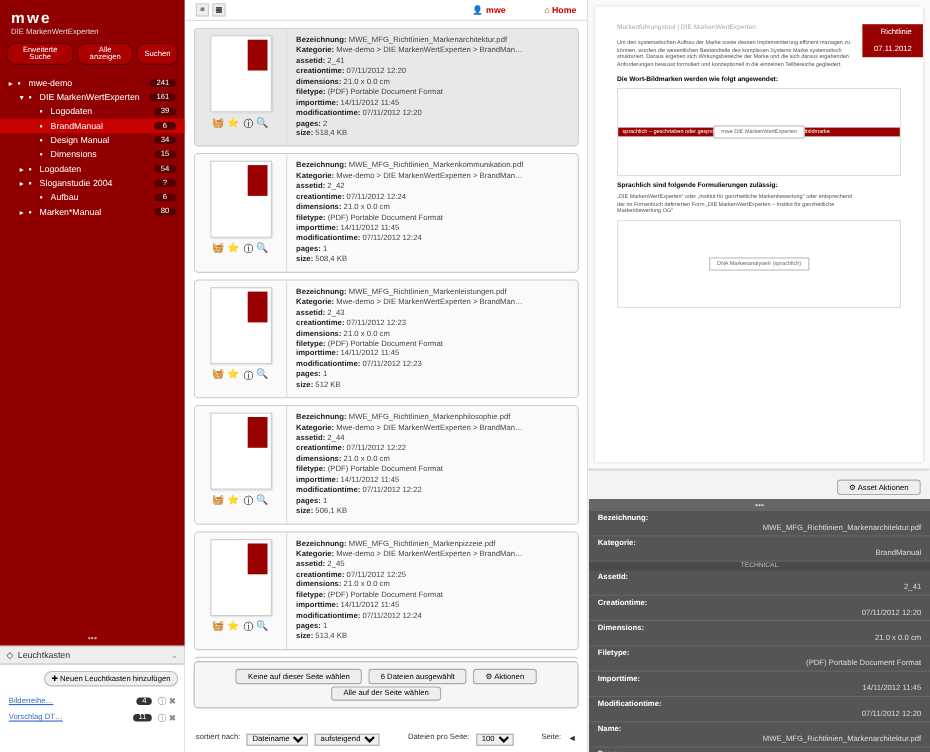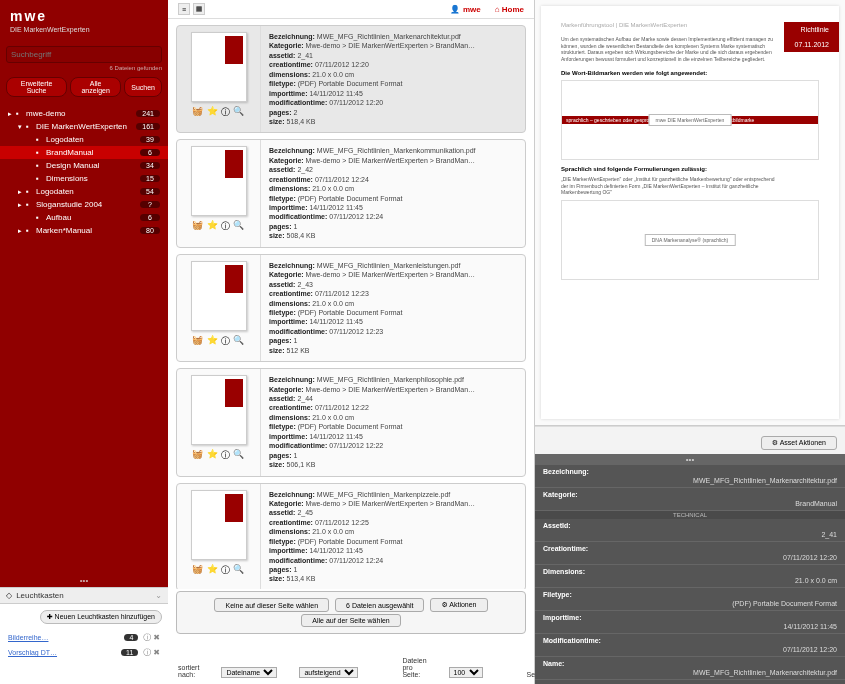--- a/index.html
+++ b/index.html
@@ -37,41 +37,41 @@
 .lb-item .ct { background:#333; color:#fff; border-radius:7px; padding:0 5px; margin:0 3px; }
 .lb-item .ci { font-size:8px; margin-left:2px; color:#888; }
 
 
 .center { width:367px; background:#fff; display:flex; flex-direction:column; border-right:1px solid #ccc; }
 .cbar { display:flex; align-items:center; padding:3px 10px; border-bottom:1px solid #ddd; font-size:8px; }
 .cbar .vb { width:12px; height:12px; border:1px solid #ccc; margin-right:3px; background:#eee; display:flex; align-items:center; justify-content:center; font-size:7px; cursor:pointer; }
 .cbar .sp { flex:1; }
 .cbar .u { color:#c00; font-weight:700; margin-right:14px; }
 .cbar .u::before { content:"👤 "; }
-.cbar .h { color:#c00; font-weight:700; }
+.cbar .h { color:#c00; font-weight:700;margin-left:21px; }
 .cbar .h::before { content:"⌂ "; }
 
 .list { flex:1; overflow:auto; padding:6px 8px; }
 .card { display:flex; border:1px solid #ccc; border-radius:4px; margin-bottom:6px; background:#fafafa; position:relative; }
 .card.sel { background:#e8e8e8; }
 .thumb { width:84px; padding:6px; display:flex; flex-direction:column; align-items:center; border-right:1px solid #ddd; }
 .timg { width:56px; height:70px; background:#fff; border:1px solid #ccc; box-shadow:1px 1px 2px rgba(0,0,0,.2); position:relative; }
 .timg::after { content:""; position:absolute; right:3px; top:3px; width:18px; height:28px; background:#900; }
 .ticons { display:flex; gap:3px; margin-top:4px; font-size:9px; }
 .ticons span { cursor:pointer; }
 .meta { flex:1; padding:6px 8px; font-size:7px; color:#444; line-height:1.35; }
 .meta b { font-weight:700; color:#222; }
 .meta-row { white-space:nowrap; overflow:hidden; text-overflow:ellipsis; }
 
 .sel-box { border:1px solid #bbb; border-radius:4px; background:#f6f6f6; padding:4px; margin:2px 8px 4px; }
 .sel-row { display:flex; gap:6px; justify-content:center; margin:2px 0; }
 .pill { font-size:7px; padding:2px 10px; border:1px solid #aaa; border-radius:3px; background:#eee; cursor:pointer; white-space:nowrap; }
 .pill .g::before { content:"⚙ "; }
 
-.sort-row { display:flex; align-items:flex-end; gap:22px; padding:3px 10px 6px; font-size:7px; color:#333;margin-top:16px; }
+.sort-row { display:flex; align-items:flex-start; gap:6px; padding:3px 10px 6px; font-size:7px; color:#333;margin-top:16px; }
 .sort-row select { font-size:7px; border:1px solid #aaa; }
 .sort-row .sp { flex:1; }
 .sort-row .pg { font-size:8px; cursor:pointer; }
 
 
 .right { flex:1; background:#fff; display:flex; flex-direction:column; }
 .preview { flex:1; border-bottom:1px solid #ccc; overflow:hidden; background:#fafafa; position:relative; padding:6px; }
 .doc { width:100%; height:100%; background:#fff; box-shadow:0 0 3px rgba(0,0,0,.15); padding:16px 20px; position:relative; }
 .doc .cat { font-size:6px; color:#aaa; }
 .doc .side { background:#900; color:#fff; font-size:7px; padding:4px 10px; text-align:right; position:absolute; right:0; top:16px; }
@@ -96,24 +96,20 @@
 .dtech { text-align:center; font-size:6px; color:#bbb; background:#4a4a4a; padding:1px; }
 </style>
 </head>
 <body>
 
 <div class="left">
   <div class="logo">
     <div class="logo-t">mwe</div>
     <div class="logo-s">DIE MarkenWertExperten</div>
   </div>
-  <div class="search-block">
-    <input class="search-input" placeholder="Suchbegriff" style="">
-    <div class="search-hint">6 Dateien gefunden</div>
-  </div>
   <div class="sbtns">
     <button class="sbtn">Erweiterte Suche</button>
     <button class="sbtn">Alle anzeigen</button>
     <button class="sbtn">Suchen</button>
   </div>
   <div class="tree" id="tree">
       <div class="trow">
         <span class="tg">▸</span>
         <span class="ic">▪</span>
         <span class="lbl">mwe-demo</span>

